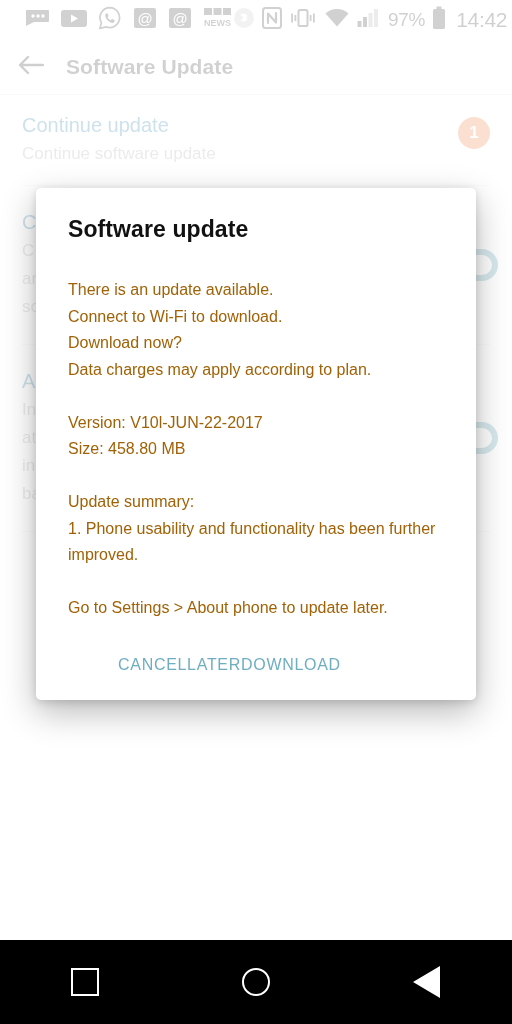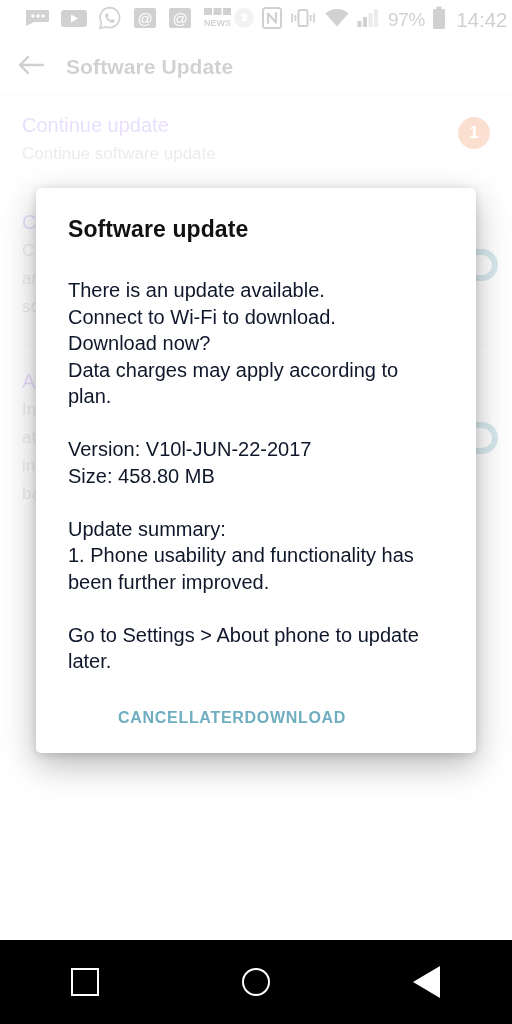--- a/index.html
+++ b/index.html
@@ -57,21 +57,21 @@
     position:absolute; top:95px; left:0;
     width:512px; height:845px;
     background:#ffffff;
   }
   .row {
     position:relative;
     padding:16px 22px 18px 22px;
     min-height:64px;
   }
   .row .r-title {
-    font-size:20px; color:#8b5cf6; line-height:28px;
+    font-size:20px; color:#0369a1; line-height:28px;
   }
   .row .r-sub {
     font-size:17px; color:#9a9a9a; line-height:26px; margin-top:2px;
   }
   .row-divider { height:1px; background:#ececec; margin:0 22px; }
   .badge {
     position:absolute; right:22px; top:22px;
     width:32px; height:32px; border-radius:50%;
     background:#e8661f; color:#fff;
     font-size:17px; font-weight:bold;
@@ -99,30 +99,30 @@
     border-radius:5px;
     box-shadow:0 12px 34px rgba(0,0,0,0.28), 0 2px 8px rgba(0,0,0,0.14);
     padding:28px 32px 0 32px;
   }
   #dialog .dlg-title {
     font-size:23px; font-weight:bold; color:#111;
     letter-spacing:0.1px;
     margin-bottom:34px;
   }
   #dialog .dlg-body {
-    font-size:20px; color:#0f172a; line-height:26.5px;
+    font-size:16px; color:#a16207; line-height:26.5px;
     white-space:pre-wrap;
     padding-bottom:26px;
   }
   #dialog .dlg-actions {
     display:flex; align-items:center;
     padding:8px 0 26px 0;
   }
   #dialog .dlg-btn {
-    font-size:16px; font-weight:bold; letter-spacing:0.7px;
+    font-size:16px; font-weight:normal; letter-spacing:0.7px;
     color:#6eaec0;
     background:transparent; border:none;
     cursor:pointer;
     font-family:"Liberation Sans", sans-serif;
   }
   #btn-cancel { margin-left:50px; }
   #btn-later  { }
   #btn-download { }
 
   

